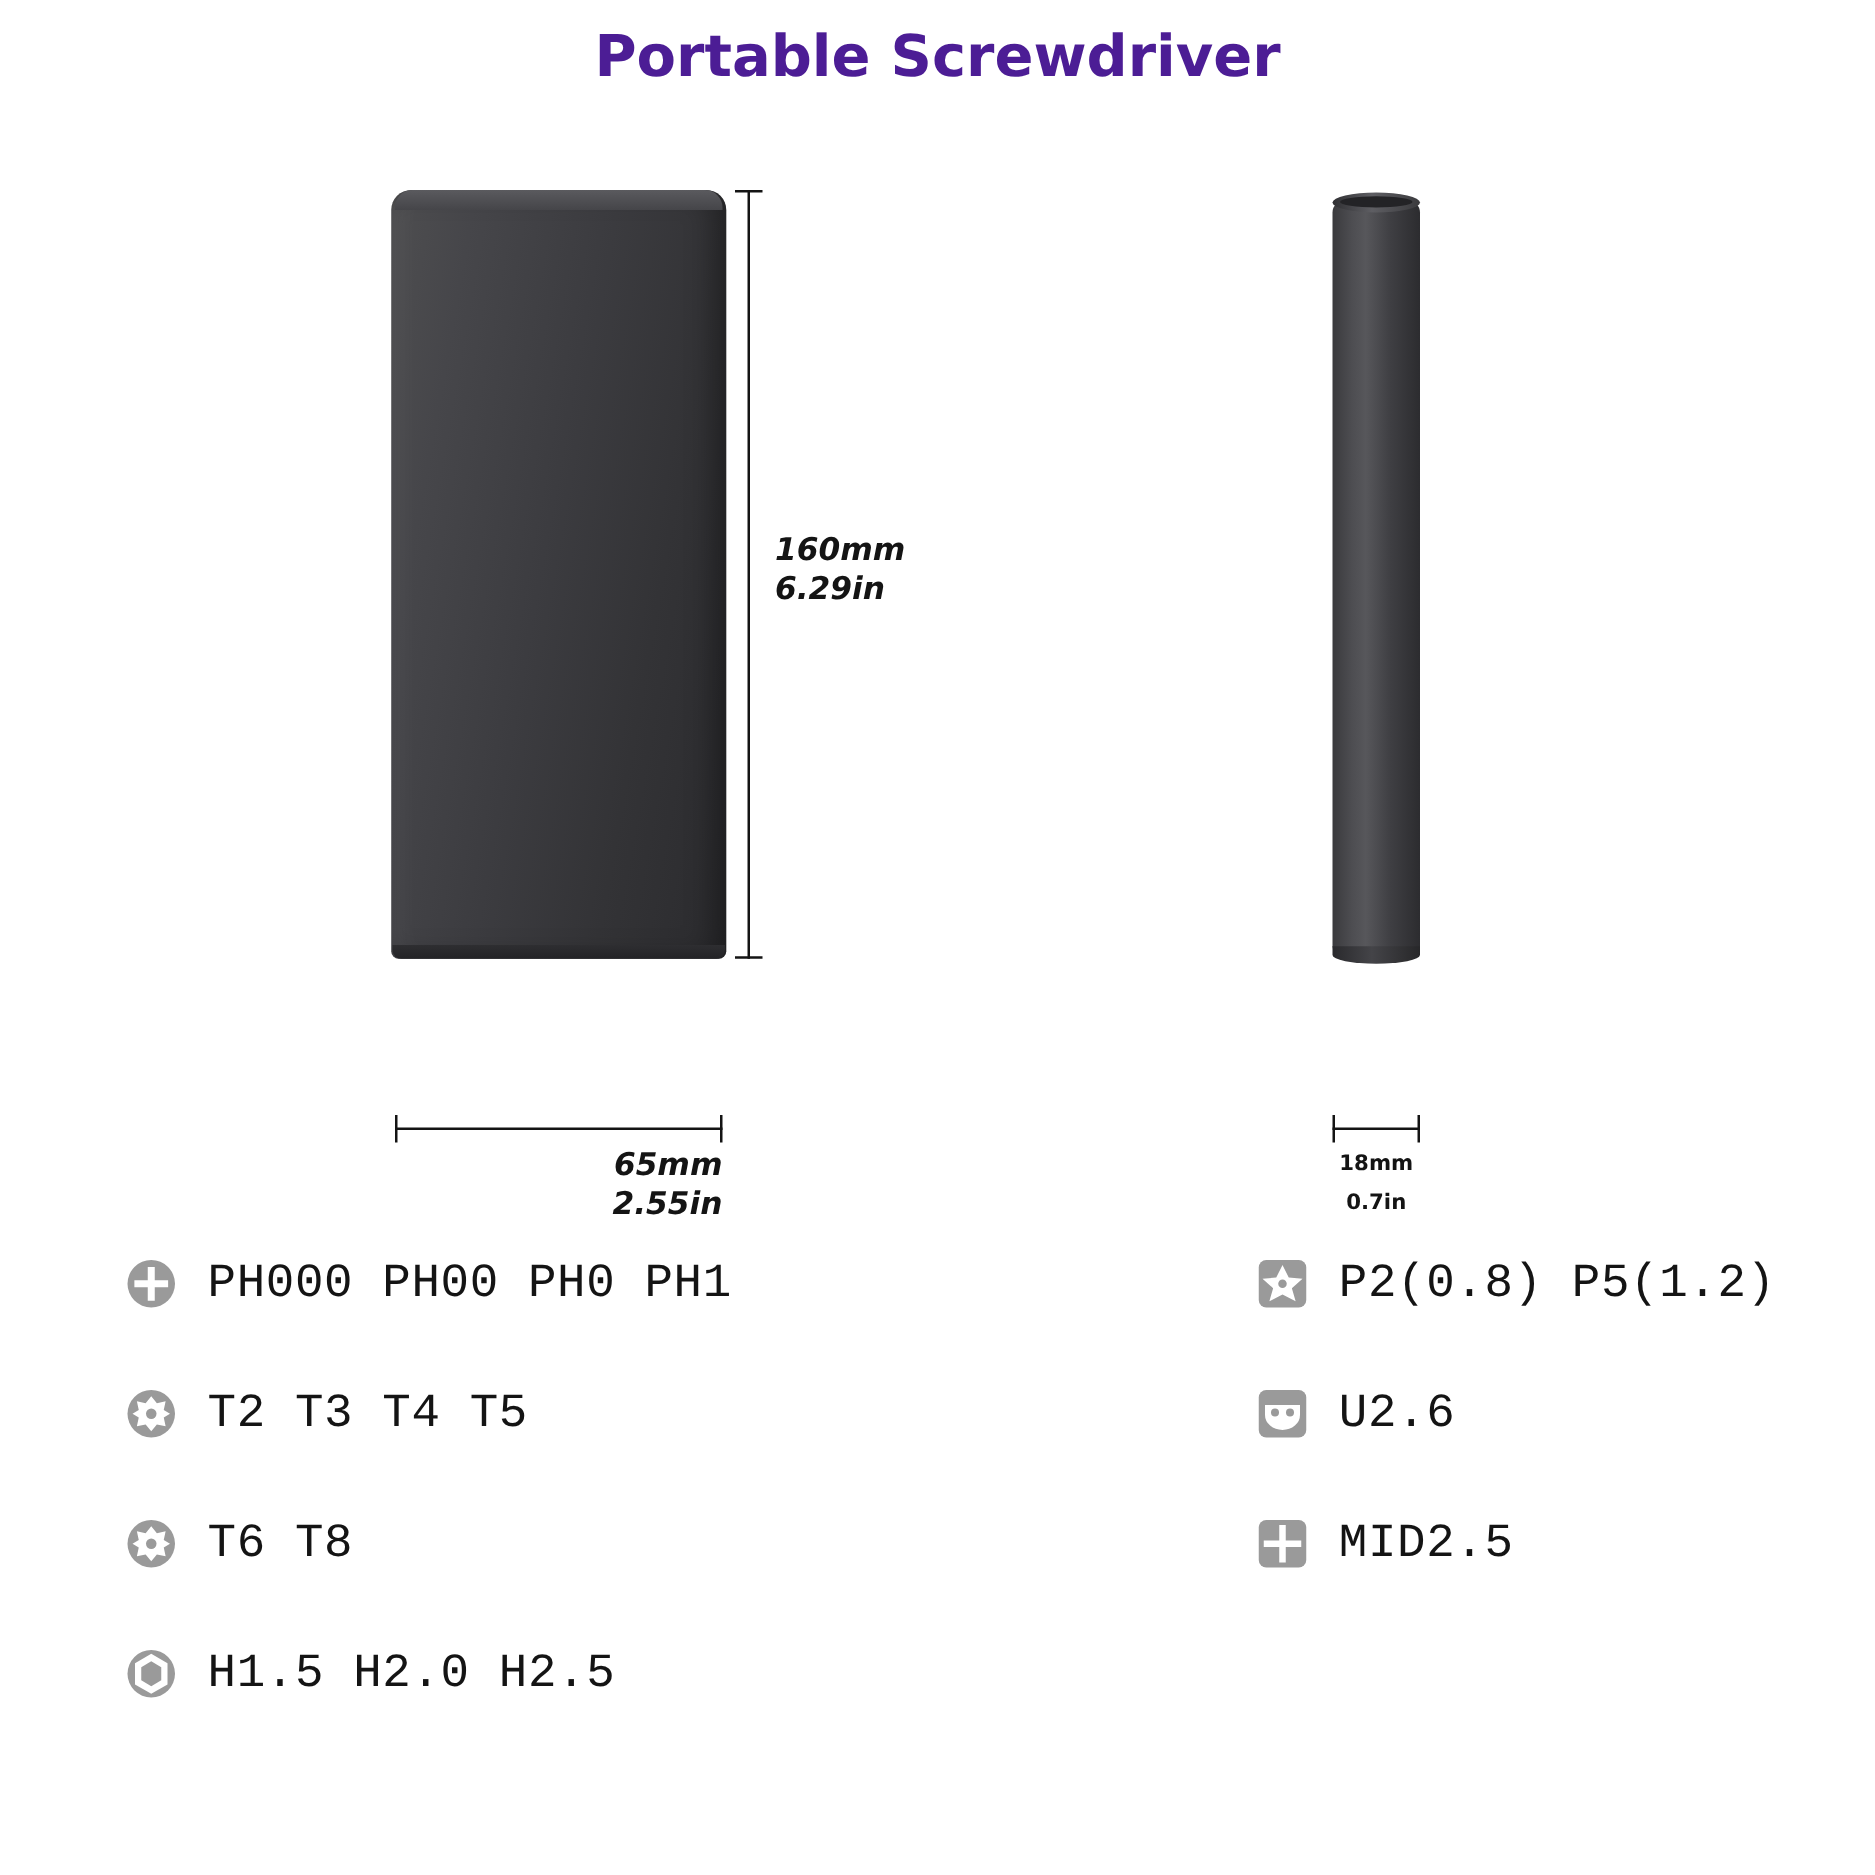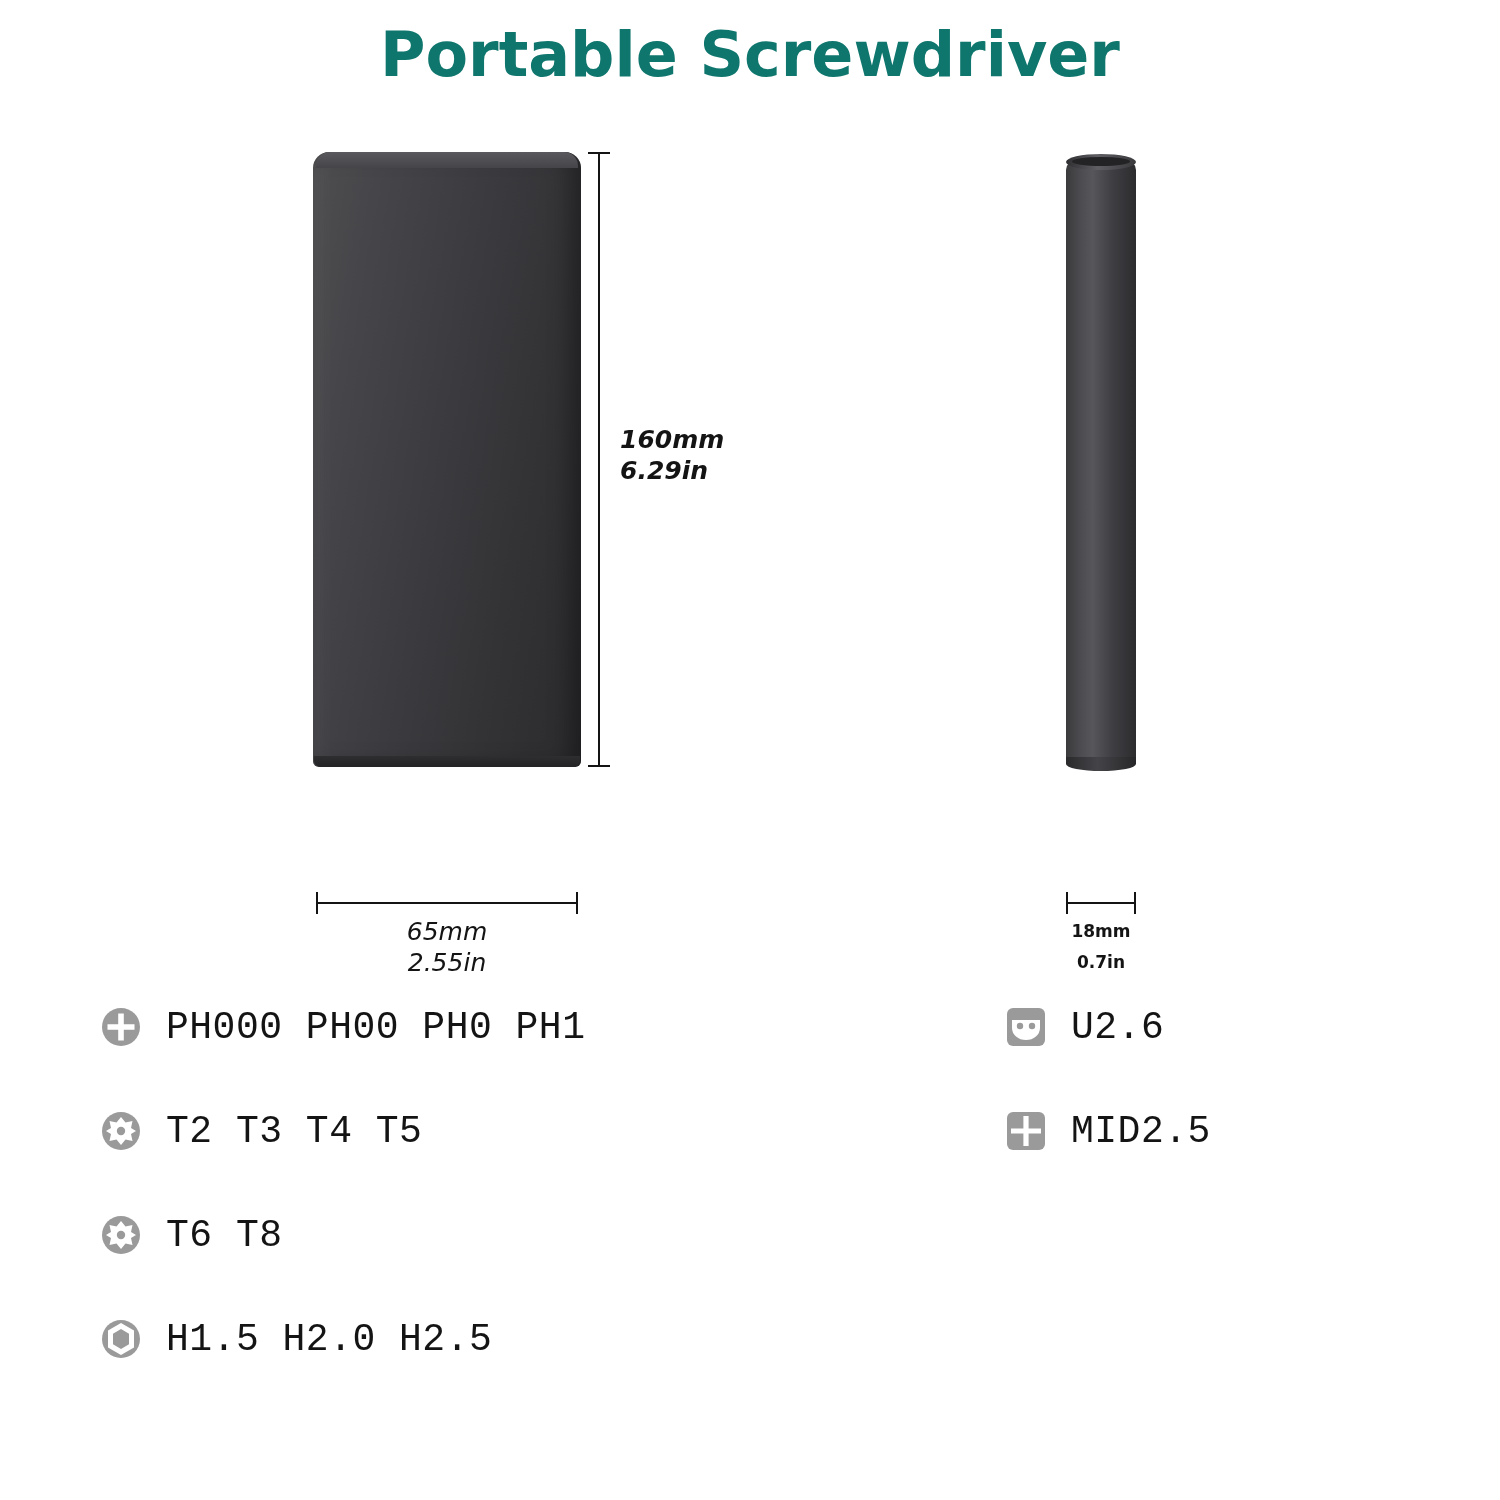--- a/index.html
+++ b/index.html
@@ -16,25 +16,25 @@
     overflow: hidden;
   }
 
   
   .title {
     position: absolute;
     top: 18px;
     left: 0;
     width: 1500px;
     text-align: center;
-    font-size: 62px;
+    font-size: 46px;
     font-weight: bold;
     letter-spacing: 0px;
     font-family: "DejaVu Sans", sans-serif;
-    color: #0f766e;
+    color: #4c1d95;
   }
 
   
   .product-area {
     position: absolute;
     top: 130px;
     left: 0;
     width: 1500px;
     height: 730px;
     padding-left: 20px;
@@ -116,23 +116,23 @@
     height: 22px;
     background: #141414;
   }
   .dim-h-cap-l { left: 316px; }
   .dim-h-cap-r { left: 576px; }
   .dim-h-label {
     position: absolute;
     top: 786px;
     left: 316px;
     width: 262px;
-    text-align: center;
+    text-align: right;
     font-style: italic;
-    font-weight: normal;
+    font-weight: bold;
     font-size: 25px;
     line-height: 31px;
     color: #141414;
   }
 
   
   .handle-body {
     position: absolute;
     left: 1066px;
     top: 30px;
@@ -322,20 +322,30 @@
         </svg>
       </span>
       <span class="bit-label">H1.5  H2.0  H2.5</span>
     </div>
 
   </div>
 
   <div class="bit-col right">
 
 
+    <div class="bit-row">
+      <span class="bit-icon">
+        <svg width="42" height="42" viewBox="0 0 42 42">
+          <rect x="2" y="2" width="38" height="38" rx="6" fill="#9a9a9a"></rect>
+          <path d="M21 6 L26 16 L37 17 L28.5 24.5 L31.5 35 L21 29.5 L10.5 35 L13.5 24.5 L5 17 L16 16 Z" fill="#ffffff"></path>
+          <circle cx="21" cy="21" r="3.4" fill="#9a9a9a"></circle>
+        </svg>
+      </span>
+      <span class="bit-label">P2(0.8)  P5(1.2)</span>
+    </div>
 
 
     <div class="bit-row">
       <span class="bit-icon">
         <svg width="42" height="42" viewBox="0 0 42 42">
           <rect x="2" y="2" width="38" height="38" rx="6" fill="#9a9a9a"></rect>
           <path d="M7 14 H35 V22 A14 12 0 0 1 7 22 Z" fill="#ffffff"></path>
           <circle cx="15" cy="20" r="3.2" fill="#9a9a9a"></circle>
           <circle cx="27" cy="20" r="3.2" fill="#9a9a9a"></circle>
         </svg>

